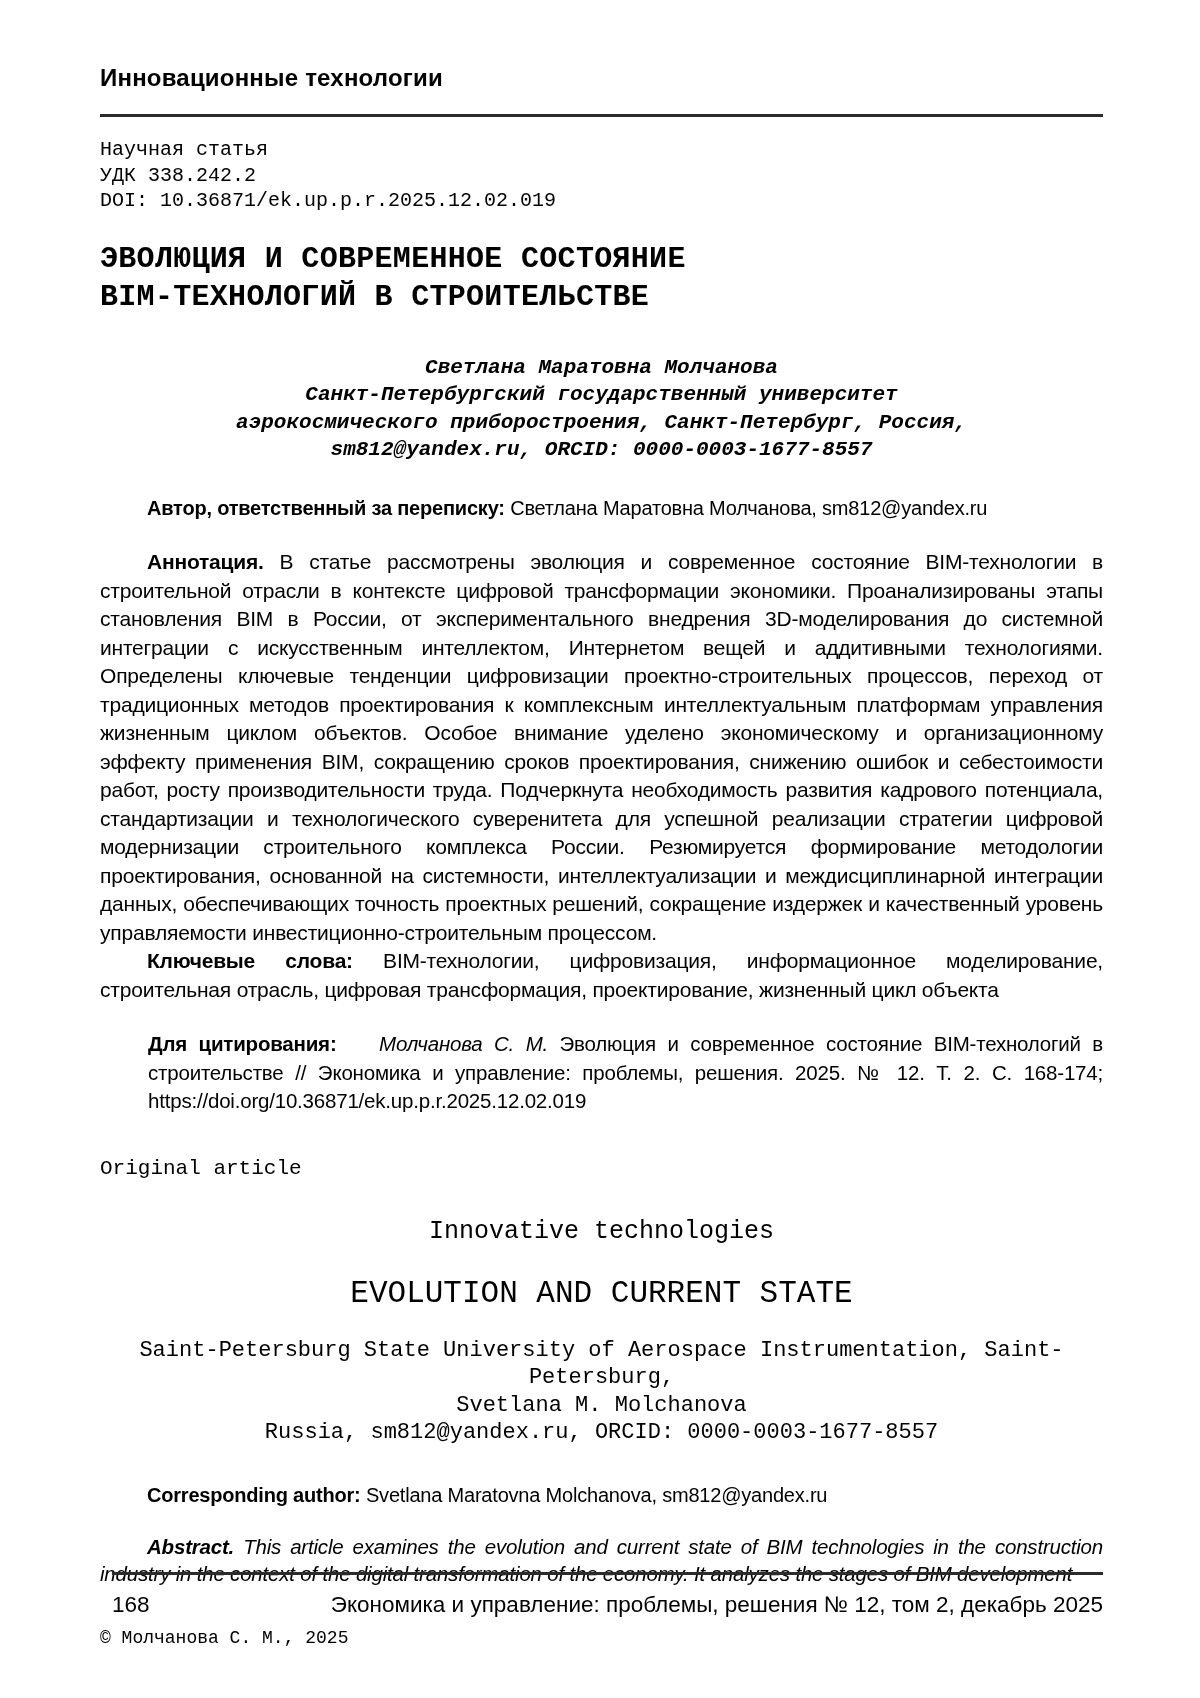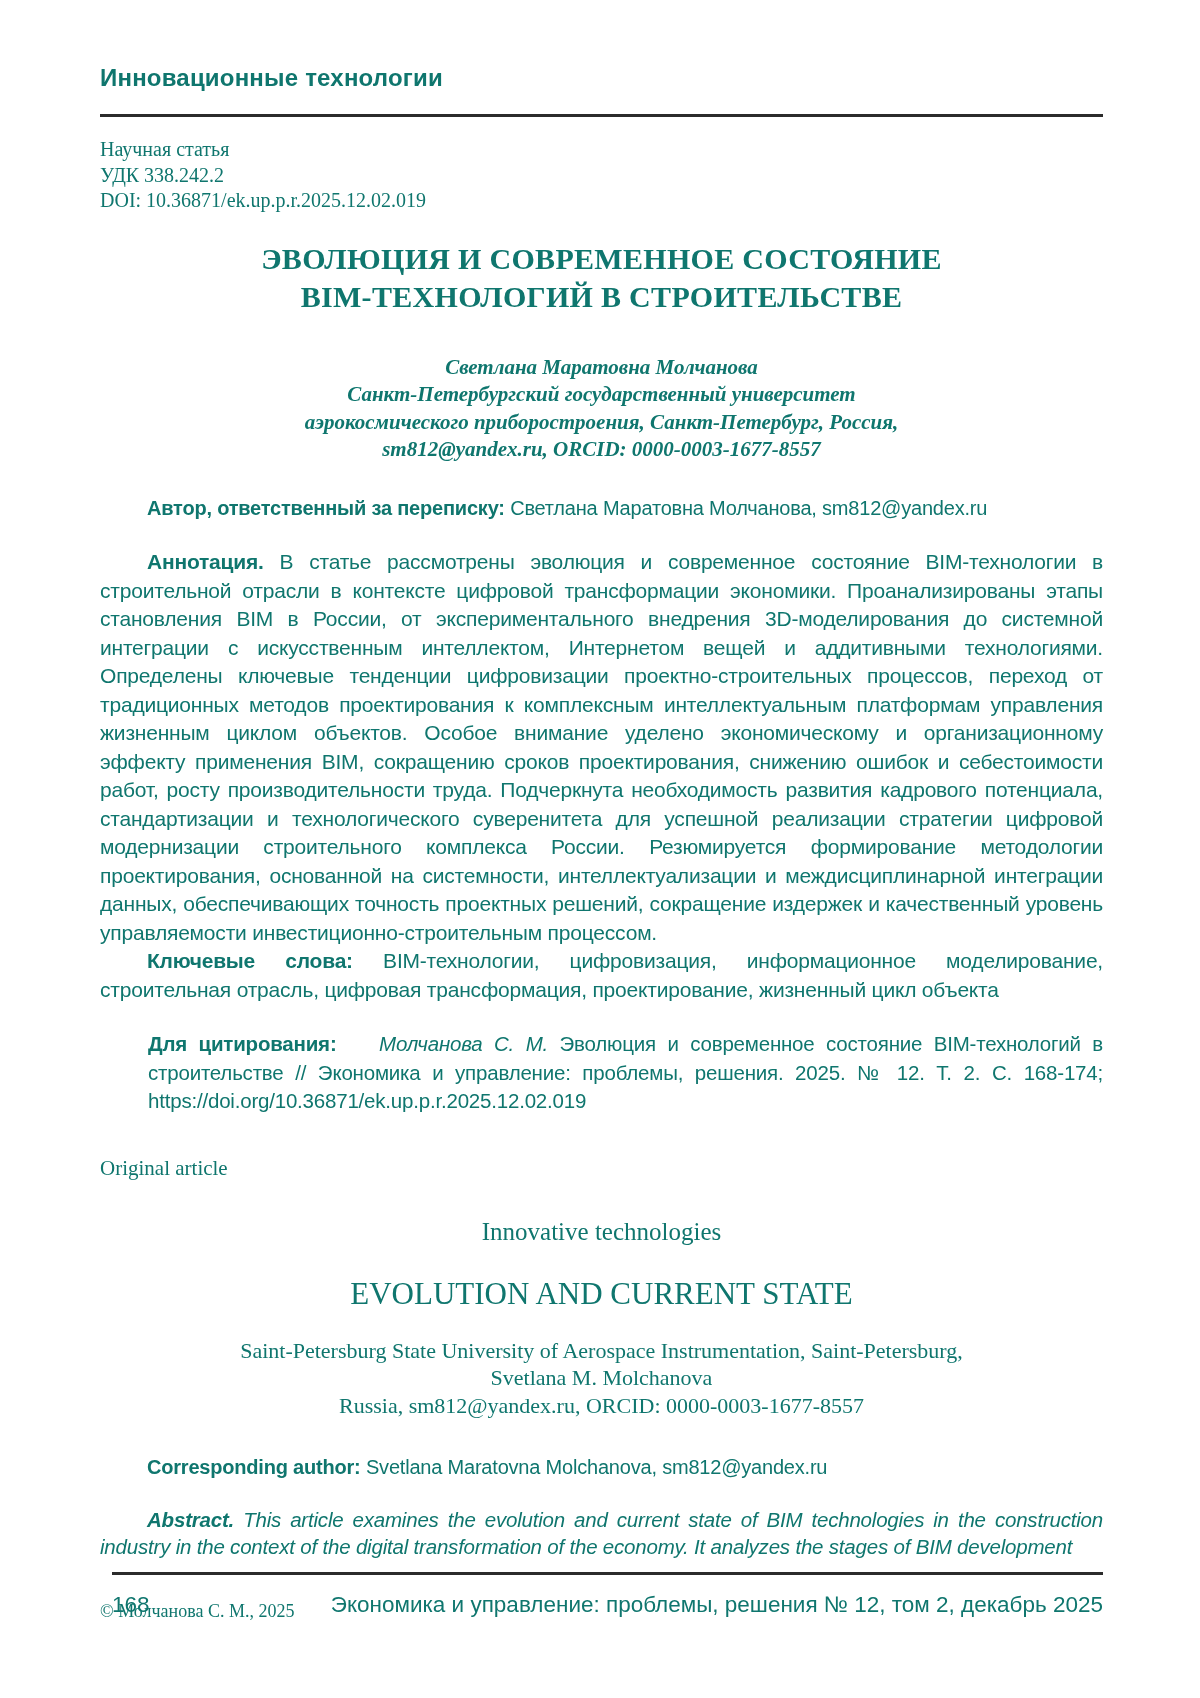--- a/index.html
+++ b/index.html
@@ -8,28 +8,28 @@
     background: #ffffff;
     width: 1200px;
     height: 1698px;
     overflow: hidden;
   }
   .page {
     position: relative;
     width: 1200px;
     height: 1698px;
     box-sizing: border-box;
-    color: #0f766e;
+    color: #000000;
     background: #ffffff;
   }
   .content {
     padding: 64px 97px 0 100px;
   }
   .sans  { font-family: "Liberation Sans", "DejaVu Sans", sans-serif; }
-  .serif { font-family: Liberation Serif, serif; }
+  .serif { font-family: Liberation Mono, monospace; }
 
   .section-label {
     font-family: "Liberation Sans", sans-serif;
     font-weight: 700;
     font-size: 24px;
     line-height: 28px;
     letter-spacing: 0.2px;
   }
   .rule {
     height: 3px;
@@ -39,21 +39,20 @@
   .rule-top { margin-top: 22px; }
 
   .meta {
     margin-top: 20px;
     font-size: 20px;
     line-height: 25.5px;
   }
 
   .title-ru {
     margin-top: 26px;
-    text-align: center;
     font-weight: 700;
     font-size: 30px;
     line-height: 38px;
     letter-spacing: 0.3px;
   }
   .authors-ru {
     margin-top: 38px;
     text-align: center;
     font-weight: 700;
     font-style: italic;

